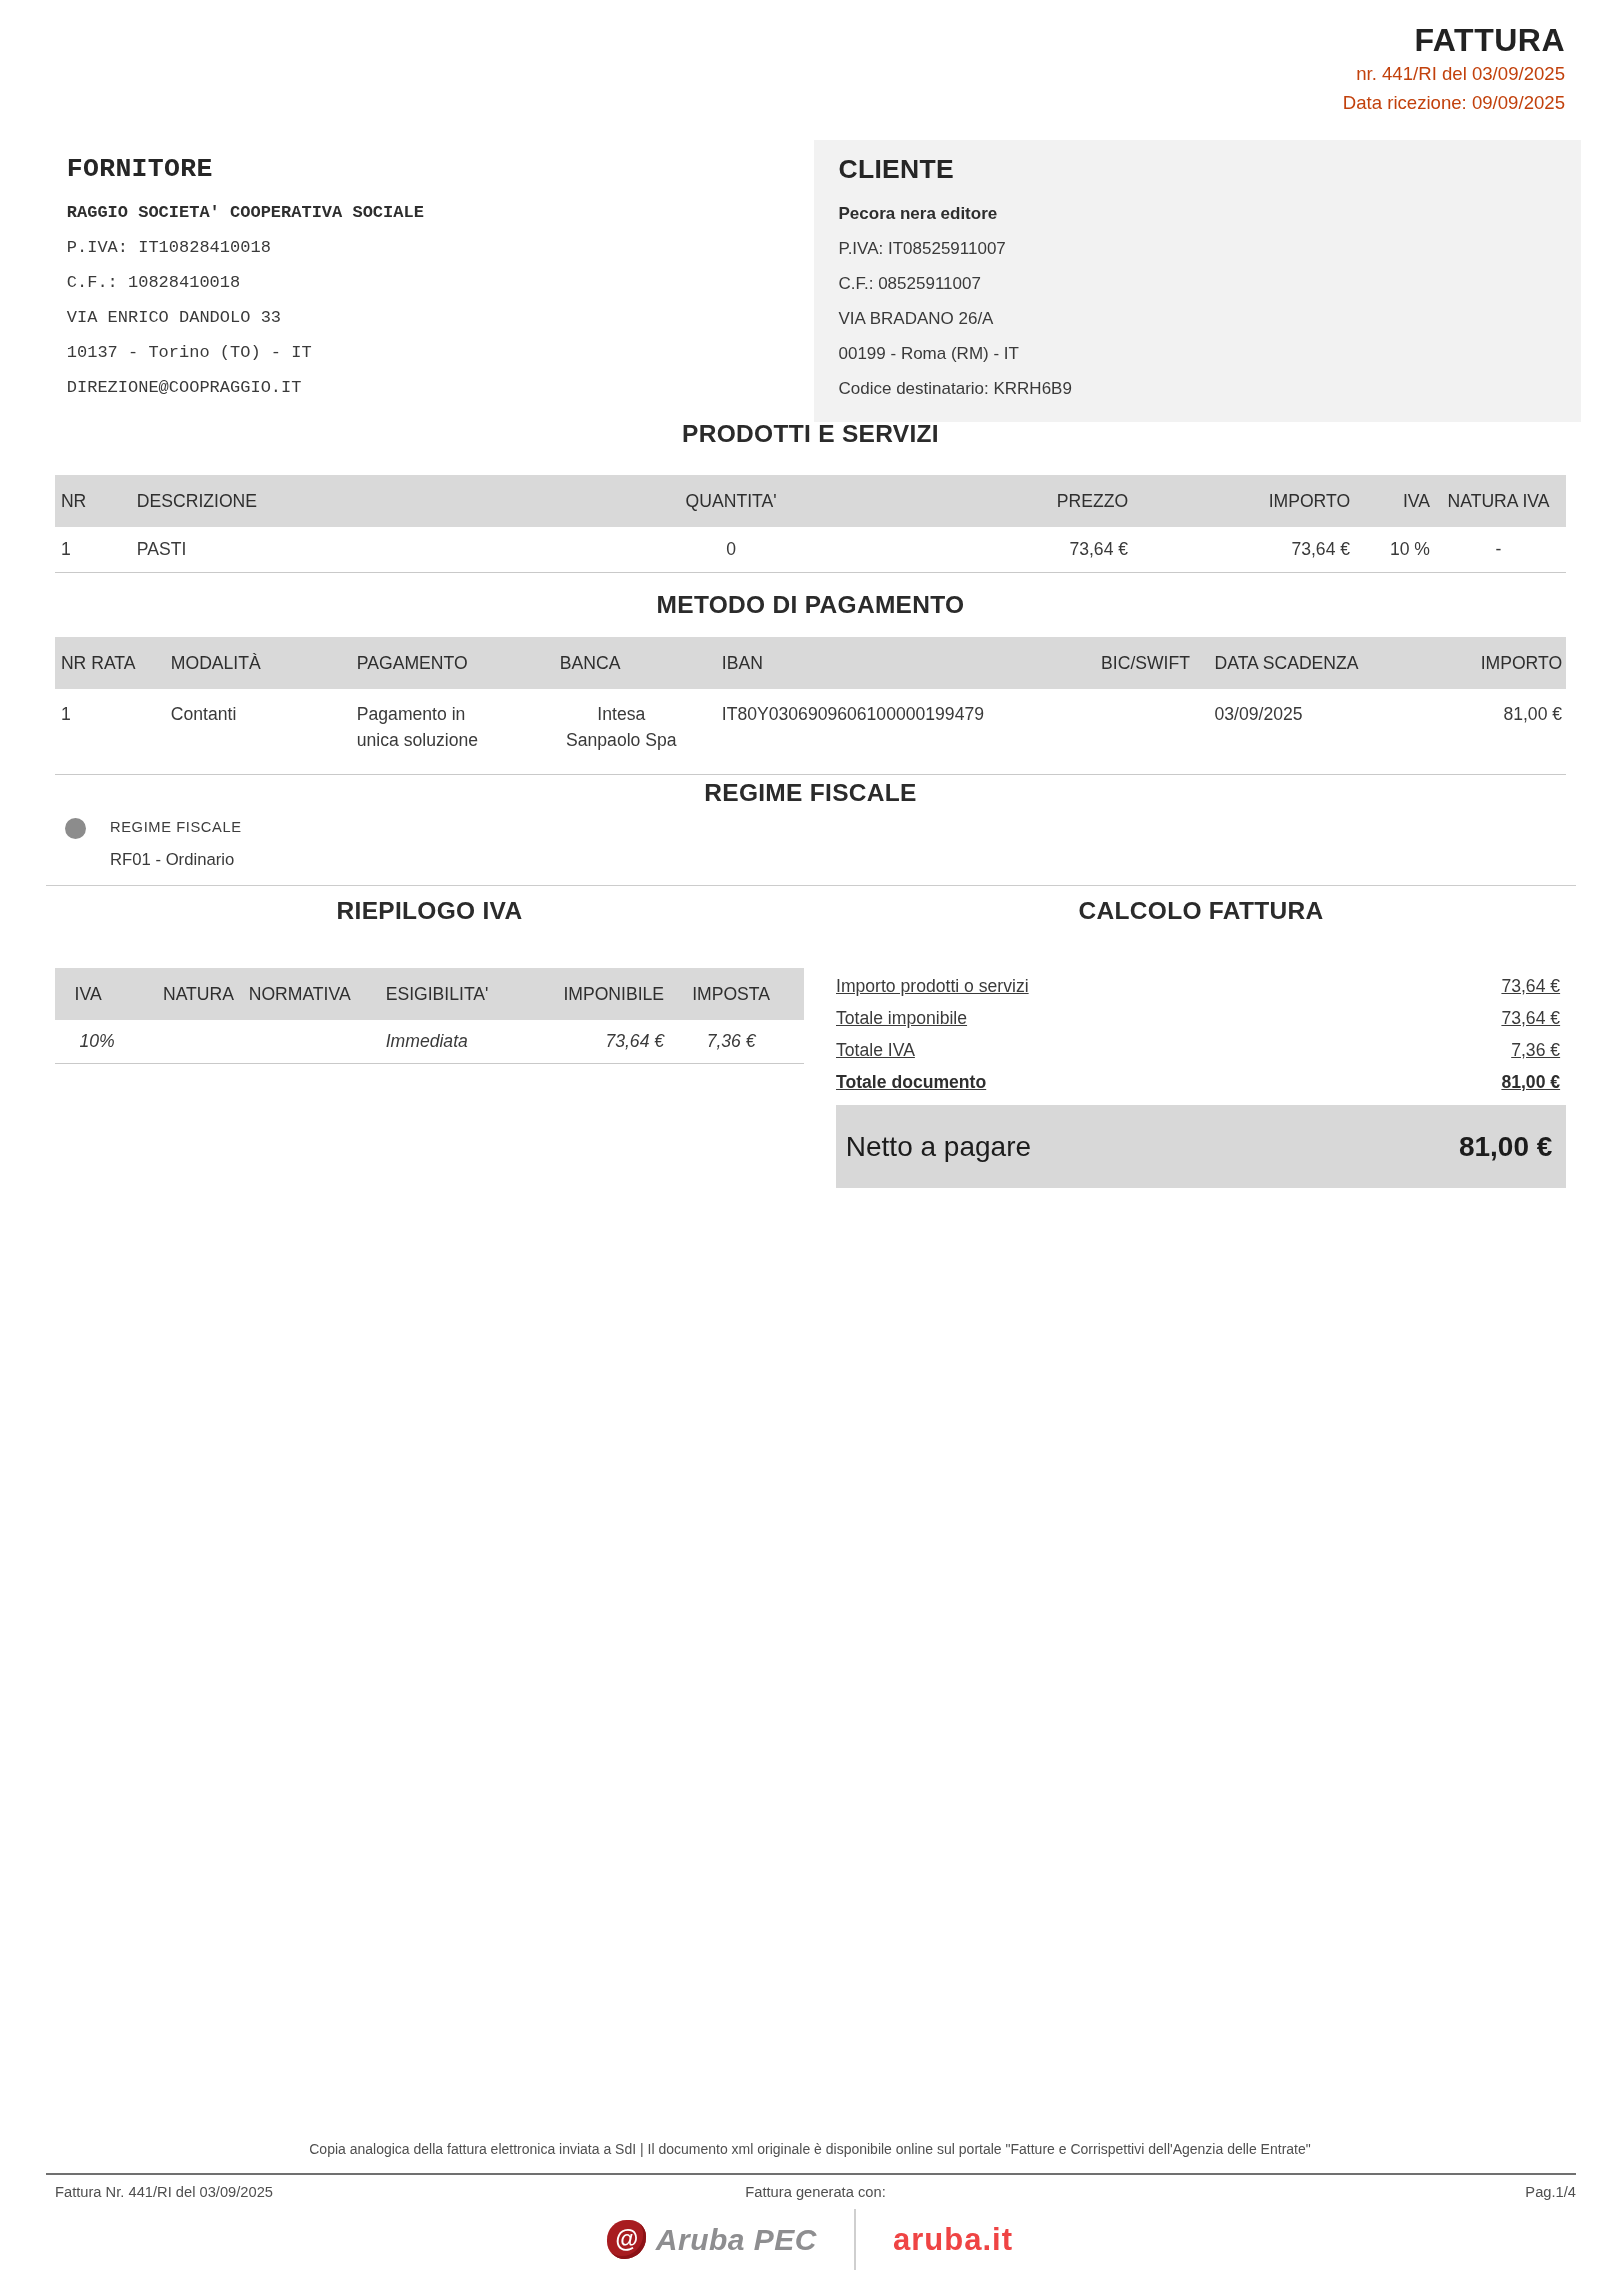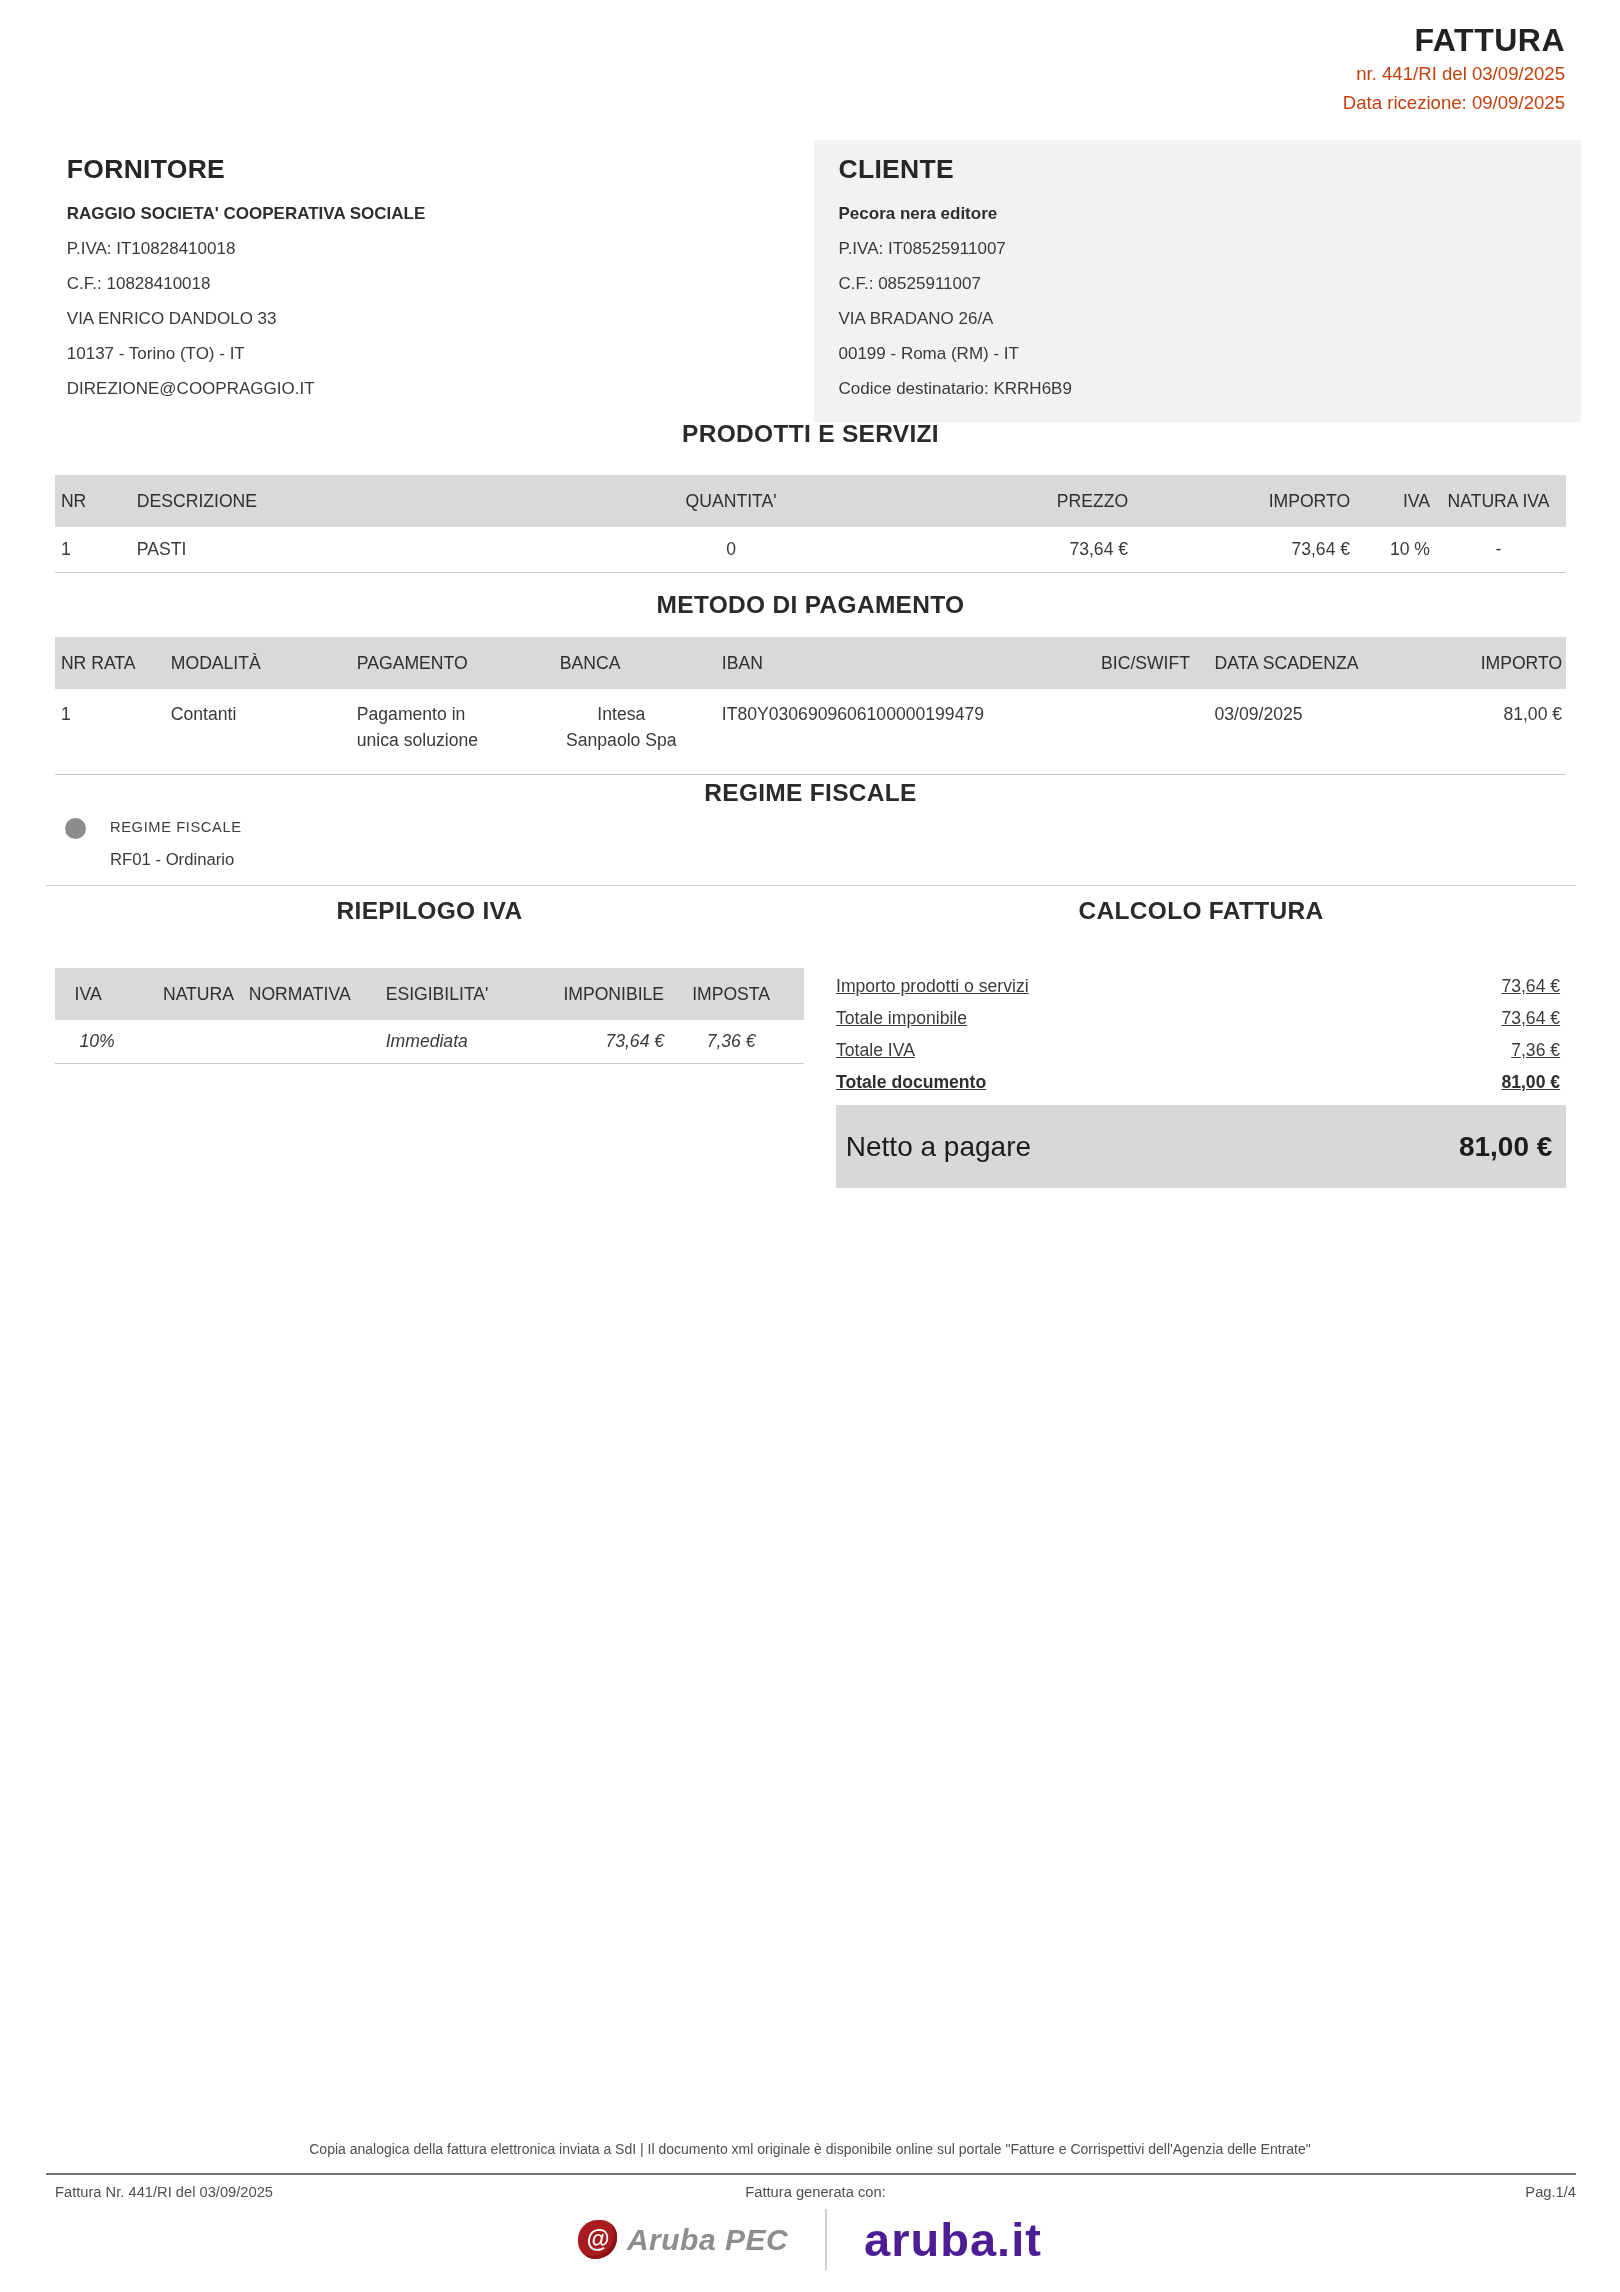--- a/index.html
+++ b/index.html
@@ -6,21 +6,21 @@
   .page{position:relative;width:1620px;height:2293px;background:#ffffff;
         font-family:"Liberation Sans",sans-serif;color:#333;overflow:hidden;}
 
   
   .hdr{position:absolute;top:21.6px;right:55px;text-align:right;}
   .hdr .title{font-size:32px;font-weight:700;color:#222;letter-spacing:0.5px;}
   .hdr .line{font-size:18.6px;color:#c2410c;line-height:29px;}
 
   
   .party{position:absolute;top:140px;box-sizing:border-box;padding:13.7px 23.5px 15.7px 11.8px;}
-  .party.supplier{left:55px;width:745px;background:#ffffff;}
+  .party.supplier{left:55px;width:745px;background:#ffffff;font-family:Liberation Mono, monospace;}
   .party.customer{left:814px;width:767px;background:#f2f2f2;padding-left:24.5px;}
   .party h2{margin:0 0 11.8px 0;font-size:26.5px;font-weight:700;color:#262626;letter-spacing:0.3px;}
   .party .ln{font-size:17px;color:#3a3a3a;line-height:35px;white-space:nowrap;}
   .party .ln.bold{font-weight:700;color:#2e2e2e;}
 
   
   .sec-title{position:absolute;left:55px;width:1511px;text-align:center;
              font-size:24.5px;font-weight:700;color:#2b2b2b;letter-spacing:0.3px;}
   .sec-title.half-l{width:749px;}
   .sec-title.half-r{left:836px;width:730px;}
@@ -70,21 +70,21 @@
   .foot-row .fl{position:absolute;left:0;top:0;}
   .foot-row .fc{position:absolute;left:0;right:0;text-align:center;top:0;}
   .foot-row .fr{position:absolute;right:0;top:0;}
   .logos{position:absolute;left:0;right:0;top:2209px;display:flex;justify-content:center;align-items:center;}
   .aruba-pec{display:flex;align-items:center;gap:9.8px;}
   .at-badge{width:39px;height:39px;border-radius:50% 42% 55% 45%;background:#a81c20;color:#ffffff;
             display:flex;align-items:center;justify-content:center;font-size:23.5px;font-weight:700;font-style:italic;
             box-shadow:inset -2.9px -2.9px 0 #8c1216;}
   .aruba-pec .txt{font-size:30px;font-weight:700;font-style:italic;color:#8e8e90;letter-spacing:0.5px;}
   .logo-sep{width:2px;height:61px;background:#cfcfcf;margin:0 37px;}
-  .aruba-it{font-size:47px;font-weight:700;color:#4c1d95;letter-spacing:1px;}
+  .aruba-it{font-size:31px;font-weight:700;color:#ef4444;letter-spacing:1px;}
 </style>
 </head>
 <body>
 
 <div class="page">
 
   <div class="hdr">
     <div class="title">FATTURA</div>
     <div class="line">nr. 441/RI del 03/09/2025</div>
     <div class="line">Data ricezione: 09/09/2025</div>

